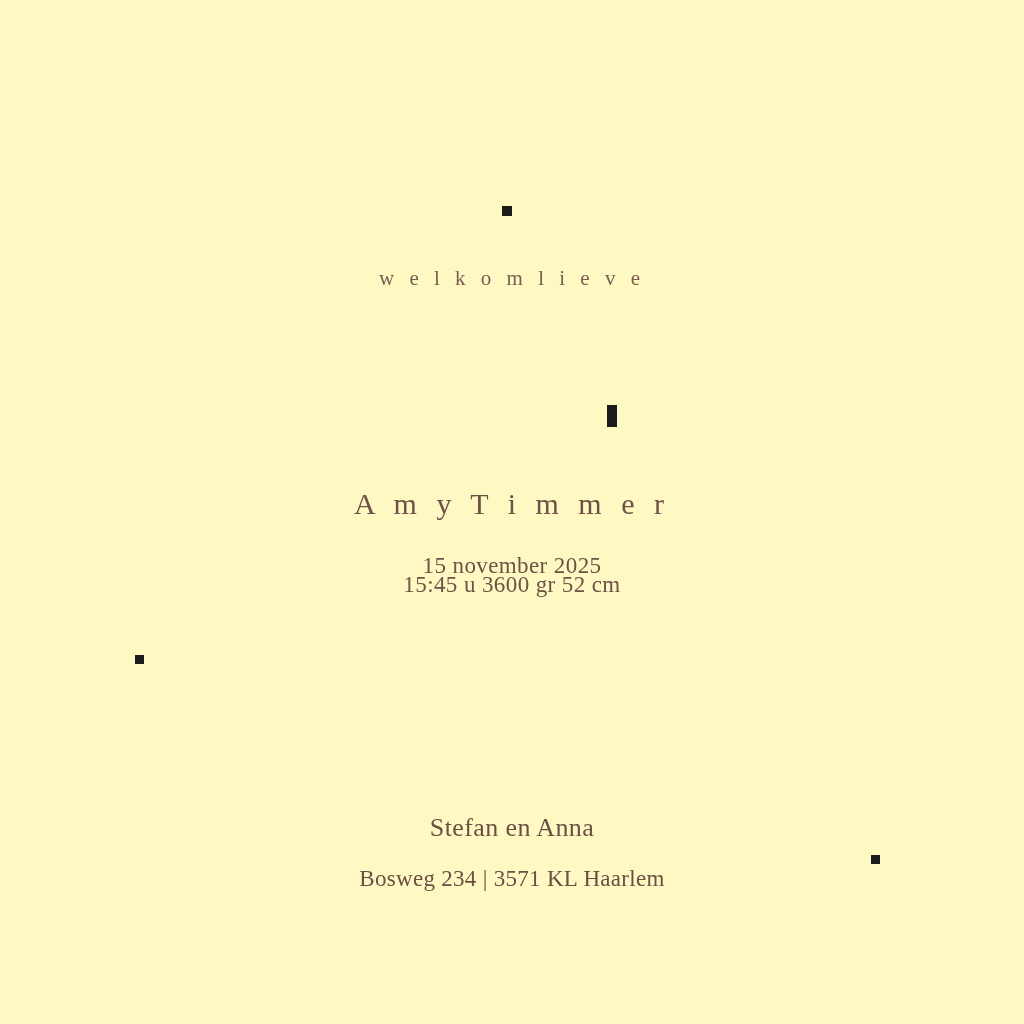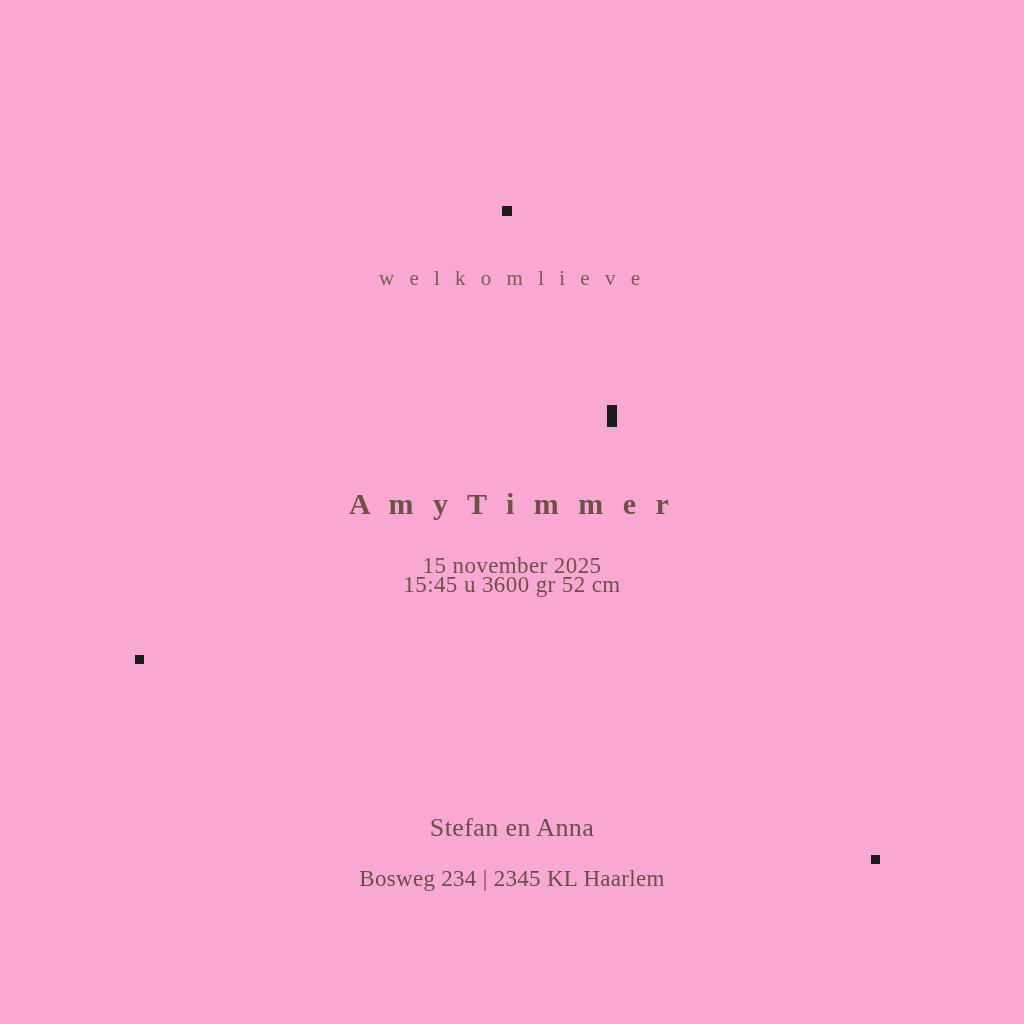--- a/index.html
+++ b/index.html
@@ -12,21 +12,21 @@
     height: 1024px;
     position: relative;
     overflow: hidden;
     font-family: "Liberation Serif", serif;
     color: #6b4f45;
   }
 
   .card {
     position: absolute;
     inset: 0;
-    background: #f9a8d4;
+    background: #fef9c3;
   }
 
   
   .mark {
     position: absolute;
     background: #1c1c1c;
   }
   .mark-1 { left: 502px; top: 206px; width: 10px; height: 10px; }
   .mark-2 { left: 607px; top: 405px; width: 10px; height: 22px; }
   .mark-3 { left: 135px; top: 655px; width: 9px;  height: 9px;  }
@@ -47,21 +47,21 @@
     color: #7a5c50;
     font-weight: 400;
   }
 
   .baby-name {
     top: 487px;
     font-family: "Liberation Serif", serif;
     font-size: 30px;
     letter-spacing: 6px;
     color: #6f5246;
-    font-weight: 700;
+    font-weight: 400;
   }
 
   .birth-date {
     top: 553px;
     font-size: 23px;
     color: #6f5246;
     letter-spacing: 0.4px;
   }
 
   .birth-stats {
@@ -106,16 +106,16 @@
   <div class="center-col welkom">w e l k o m  l i e v e</div>
 
   <div class="center-col baby-name">A m y  T i m m e r</div>
 
   <div class="center-col birth-date">15 november 2025</div>
 
   <div class="center-col birth-stats">15:45 u  3600 gr  52 cm</div>
 
   <div class="center-col parents">Stefan en Anna</div>
 
-  <div class="center-col address">Bosweg 234 | 2345 KL Haarlem</div>
+  <div class="center-col address">Bosweg 234 | 3571 KL Haarlem</div>
 
 
 </div>
 
 </body></html>

